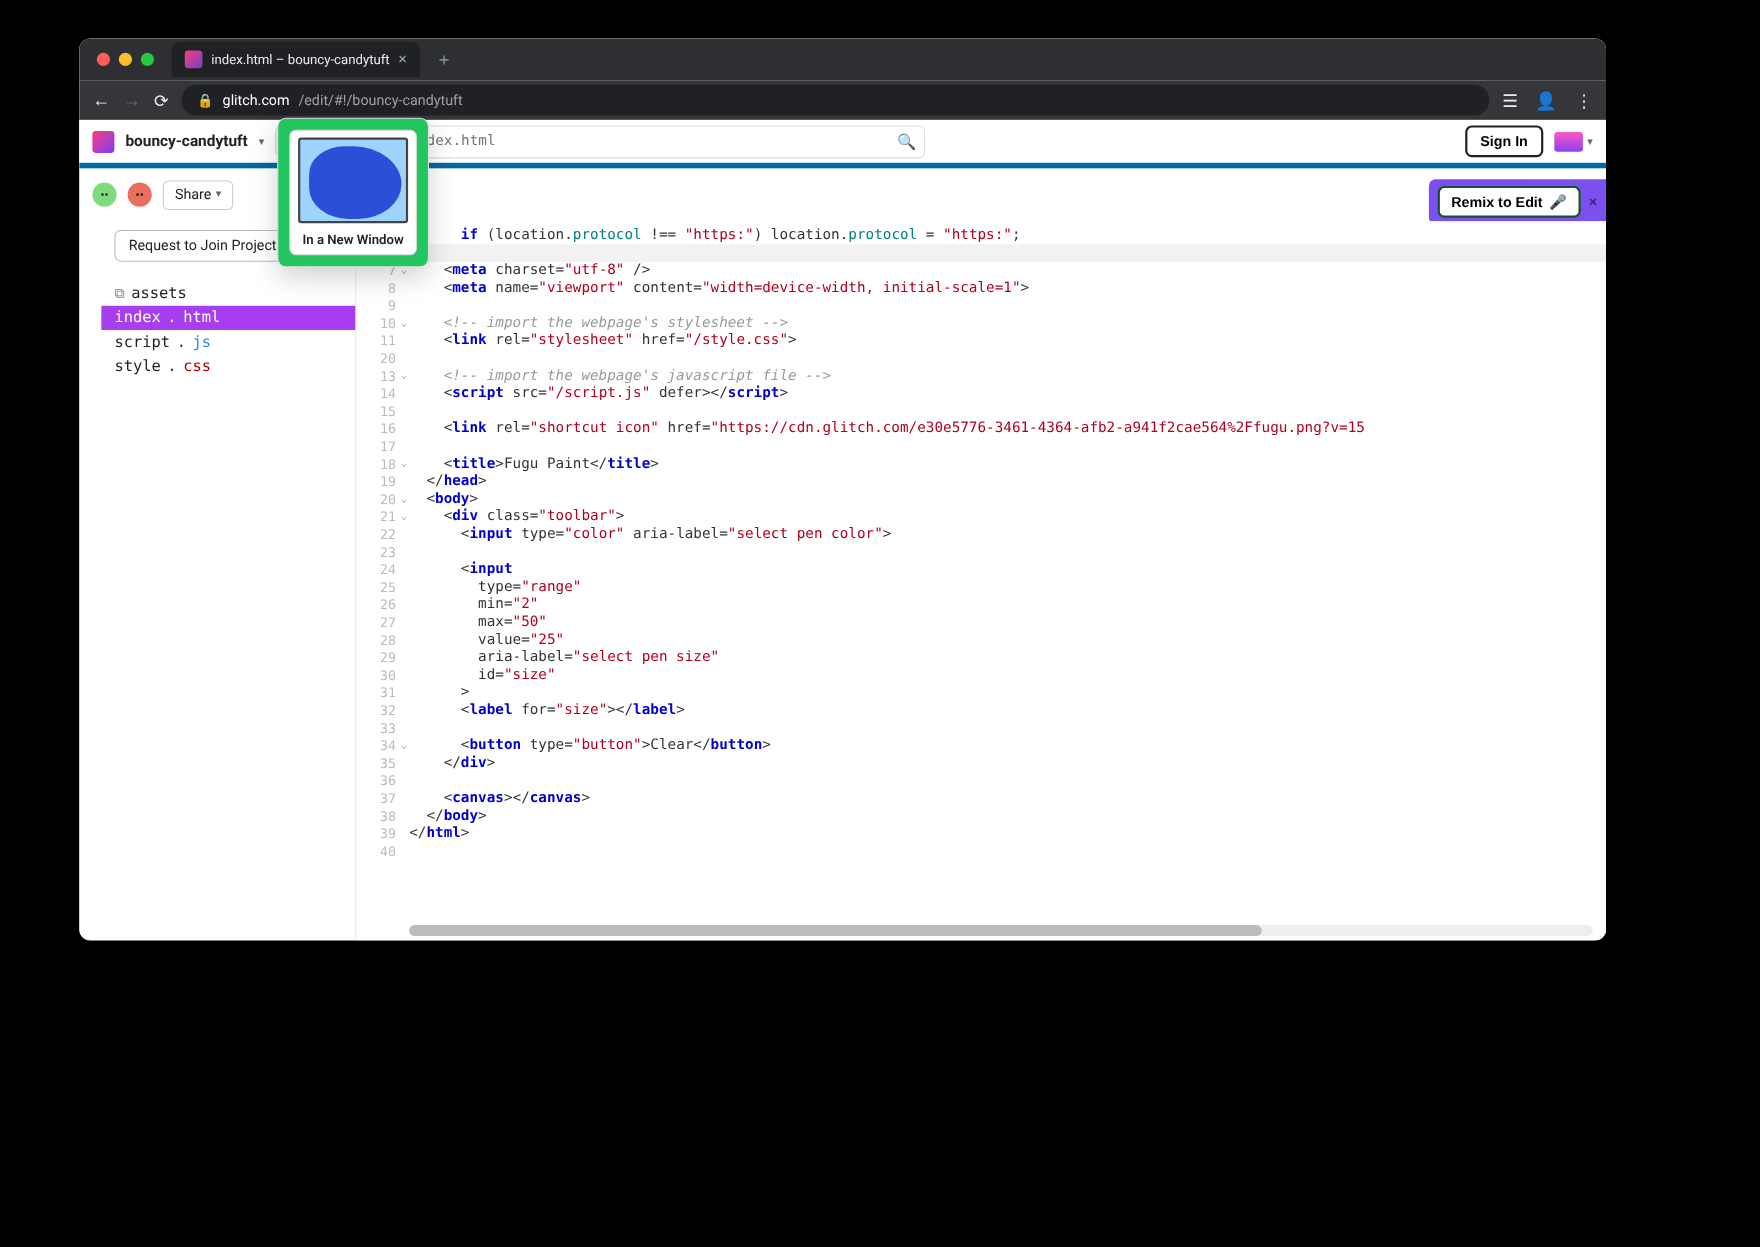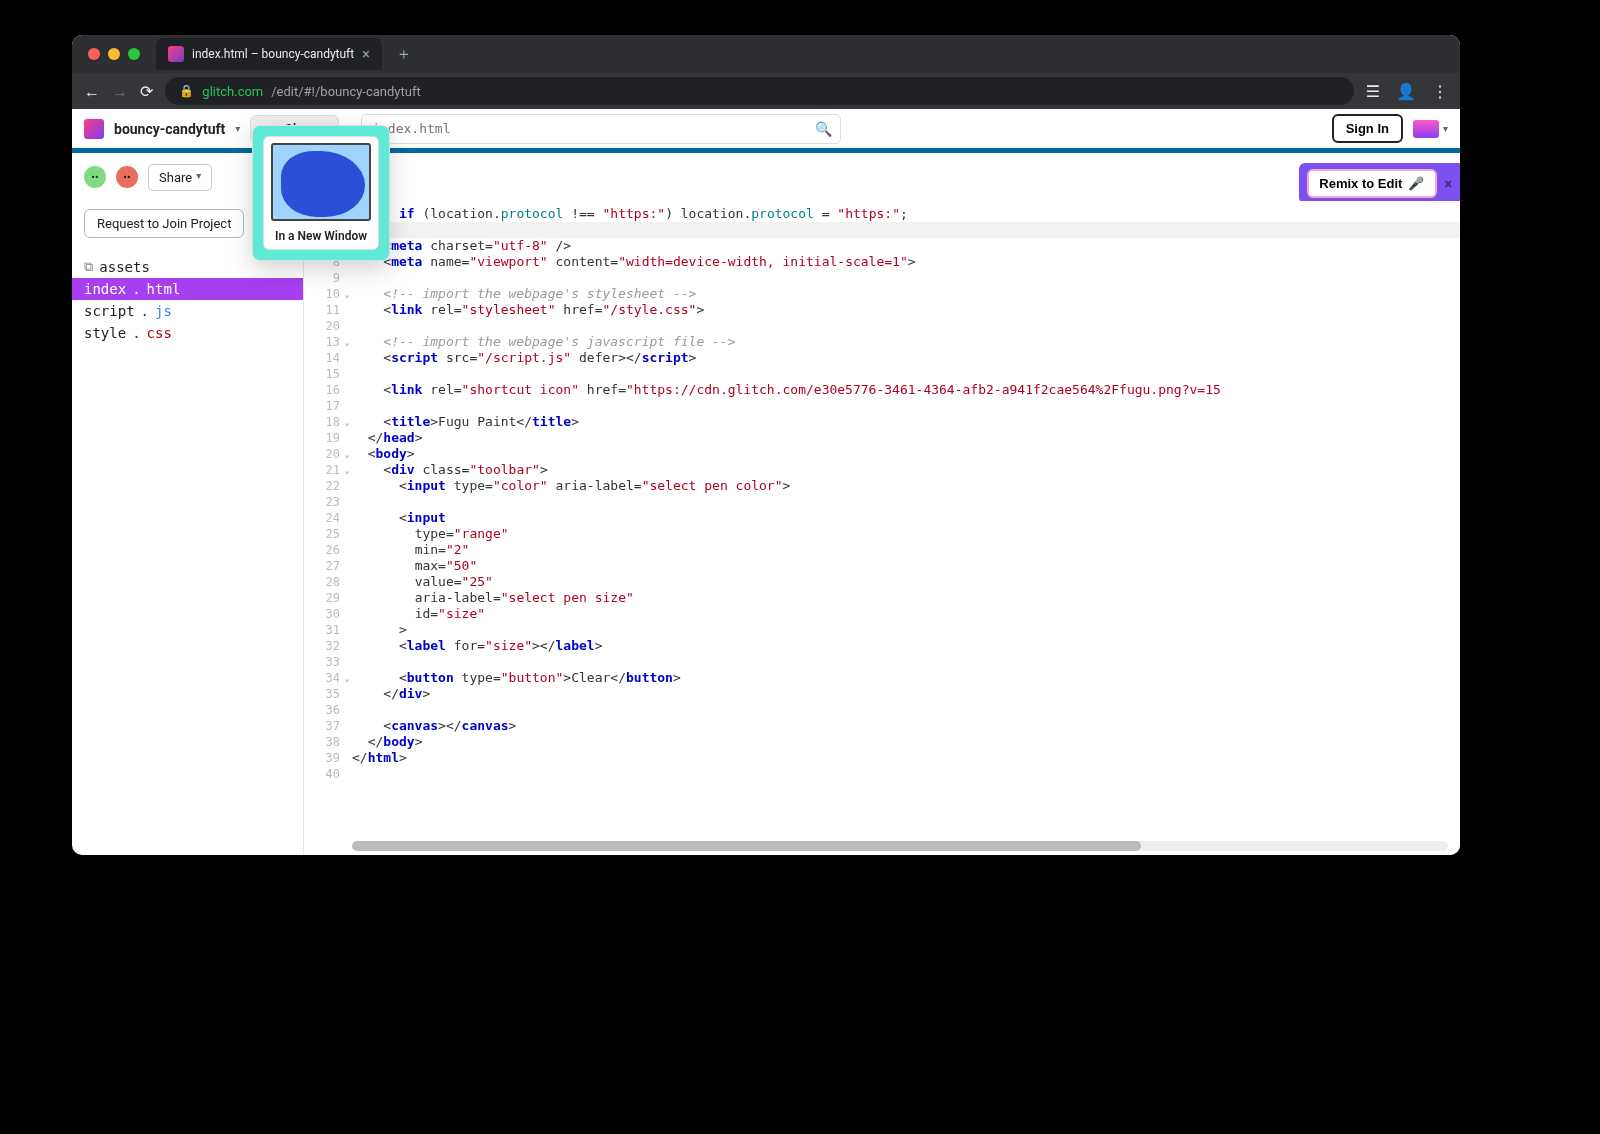--- a/index.html
+++ b/index.html
@@ -12,44 +12,44 @@
 .tr-red{background:#ff5f57;} .tr-yellow{background:#febc2e;} .tr-green{background:#28c840;}
 .tab { background:#202124; color:#e8eaed; height:32px; display:flex; align-items:center; padding:0 12px; border-radius:8px 8px 0 0; gap:8px; font-size:12px; }
 .tab-logo { width:16px; height:16px; background:linear-gradient(135deg,#ff3b84,#6f42c1); border-radius:3px; }
 .tab-close{color:#9aa0a6; cursor:pointer; font-size:14px;}
 .newtab { color:#9aa0a6; font-size:16px; margin-left:6px; cursor:pointer;}
 .addrbar { height:36px; background:#35363a; display:flex; align-items:center; padding:0 12px; gap:12px; }
 .navicon { color:#e8eaed; font-size:16px; cursor:pointer; }
 .navicon.dim{color:#6b6c70;}
 .url-field { flex:1; height:28px; background:#202124; border-radius:14px; display:flex; align-items:center; padding:0 14px; color:#e8eaed; font-size:13px; gap:8px;}
 .url-field .lock{color:#9aa0a6; font-size:12px;}
-.url-field .domain{color:#22c55e;}
+.url-field .domain{color:#ffffff;}
 .url-field .path{color:#a0a0a4;}
 .addr-right{display:flex;gap:16px;align-items:center;}
 .glitch-header { height:44px; border-bottom:5px solid #0369a1; display:flex; align-items:center; padding:0 12px; gap:10px; background:#fff; }
 .proj-logo{width:20px;height:20px;background:linear-gradient(135deg,#ff3b84,#7b3ff2);border-radius:3px;}
 .proj-name{font-weight:700;font-size:14px;}
 .caret{font-size:10px;color:#666;}
 .show-btn { background:#eee; border:1px solid #ddd; border-radius:6px; padding:5px 10px; display:flex; align-items:center; gap:6px; font-size:13px; cursor:pointer; font-weight:500;}
 .show-icon{font-size:14px;}
 .search-wrap{ flex:0 0 480px; margin-left:12px; position:relative;}
 .search-input{ width:100%; height:30px; border:1px solid #ddd; border-radius:5px; padding:0 30px 0 10px; font-family:"Menlo","Consolas",monospace; font-size:13px; color:#888; background:#fff;}
 .search-icon{position:absolute; right:8px; top:7px; color:#bbb; font-size:14px;}
 .header-spacer{flex:1;}
 .signin-btn{border:2px solid #222; background:#fff; border-radius:6px; padding:5px 12px; font-weight:600; font-size:13px; cursor:pointer;}
 .avatar-wrap{display:flex;align-items:center;gap:4px;}
 .avatar-icon{width:26px;height:18px;background:linear-gradient(180deg,#ff57c4,#8b3ff2);border-radius:3px;}
 .sub-header{ height:48px; display:flex; align-items:center; padding:0 12px; gap:10px; position:relative;}
 .face{width:22px;height:22px;border-radius:50%;display:inline-flex;align-items:center;justify-content:center;font-size:11px;}
 .face.green{background:#7fdb7f;}.face.red{background:#e86f5f;color:#000;}
 .share-btn{border:1px solid #ccc;background:#fff;border-radius:5px;padding:5px 10px;font-size:13px;display:flex;gap:4px;cursor:pointer;}
 .remix-band{position:absolute;right:0;top:10px;background:#7b4ff0;padding:6px 8px;border-radius:6px 0 0 6px;display:flex;align-items:center;gap:8px;}
-.remix-btn{background:#fff;border:2px solid #f9a8d4;border-radius:6px;padding:5px 10px;font-weight:600;font-size:13px;display:flex;align-items:center;gap:6px;cursor:pointer;}
+.remix-btn{background:#fff;border:2px solid #14532d;border-radius:6px;padding:5px 10px;font-weight:600;font-size:13px;display:flex;align-items:center;gap:6px;cursor:pointer;}
 .remix-close{color:#3f2a7a;font-weight:700;cursor:pointer;}
-.main{flex:1;display:flex;overflow:hidden;}
+.main{flex:1;display:flex;overflow:hidden;margin-left:20px;}
 .sidebar{width:232px;border-right:1px solid #e5e5e5;padding:8px 0;}
 .req-join{border:1px solid #bbb;background:#fff;border-radius:6px;padding:6px 12px;margin:0 12px 18px;font-size:13px;cursor:pointer;display:inline-block;}
 .file-list{font-family:"Menlo","Consolas",monospace;font-size:14px;}
 .file-item{padding:3px 14px 3px 12px;display:flex;align-items:center;gap:6px;cursor:pointer;}
 .file-item.active{background:#a73ff0;color:#fff;}
 .assets-icon{color:#888;font-size:13px;}
 .file-item .punct{color:#333;}
 .file-item .ext-html{color:#0070e0;}
 .file-item .ext-js{color:#3b82f6;}
 .file-item .ext-css{color:#b00000;}
@@ -62,21 +62,21 @@
 .hscroll{position:absolute;left:48px;right:12px;bottom:4px;height:10px;background:#eee;border-radius:5px;}
 .hscroll-thumb{height:100%;background:#bbb;border-radius:5px;width:72%;}
 .hiline{position:absolute;left:0;right:0;height:16px;background:#f2f2f2;}
 .tok-tag{color:#0000cc;font-weight:600;}
 .tok-attr{color:#333;}
 .tok-str{color:#b00020;}
 .tok-comm{color:#999;font-style:italic;}
 .tok-key{color:#0000cc;font-weight:600;}
 .tok-prop{color:#008080;}
 .tok-idn{color:#333;}
-.show-popover{position:absolute;left:180px;top:90px;background:#5eead4;border:1px solid #ddd;border-radius:8px;padding:10px;display:flex;gap:10px;box-shadow:0 8px 24px rgba(0,0,0,.18);z-index:50;}
+.show-popover{position:absolute;left:180px;top:72px;background:#22c55e;border:1px solid #ddd;border-radius:8px;padding:10px;display:flex;gap:10px;box-shadow:0 8px 24px rgba(0,0,0,.18);z-index:50;}
 .pop-card{background:#fff;border:1px solid #ddd;border-radius:6px;padding:6px;display:flex;flex-direction:column;align-items:center;gap:8px;width:116px;cursor:pointer;}
 .pop-thumb{width:100px;height:78px;border:2px solid #444;border-radius:3px;background:#9fd4ff;position:relative;overflow:hidden;}
 .pop-thumb.b{background:#fff;}
 .pop-thumb.b::before{content:"";position:absolute;left:6px;top:6px;width:42px;height:66px;border:2px solid #444;background:repeating-linear-gradient(180deg,#444 0 2px,transparent 2px 10px);}
 .pop-thumb.b::after{content:"";position:absolute;right:6px;top:6px;width:42px;height:66px;background:#9fd4ff;border:2px solid #444;}
 .blob{position:absolute;background:#2b4fd6;border-radius:40% 55% 50% 45%;}
 .pop-label{font-size:12px;font-weight:600;text-align:center;}
 </style>
 </head>
 <body>

